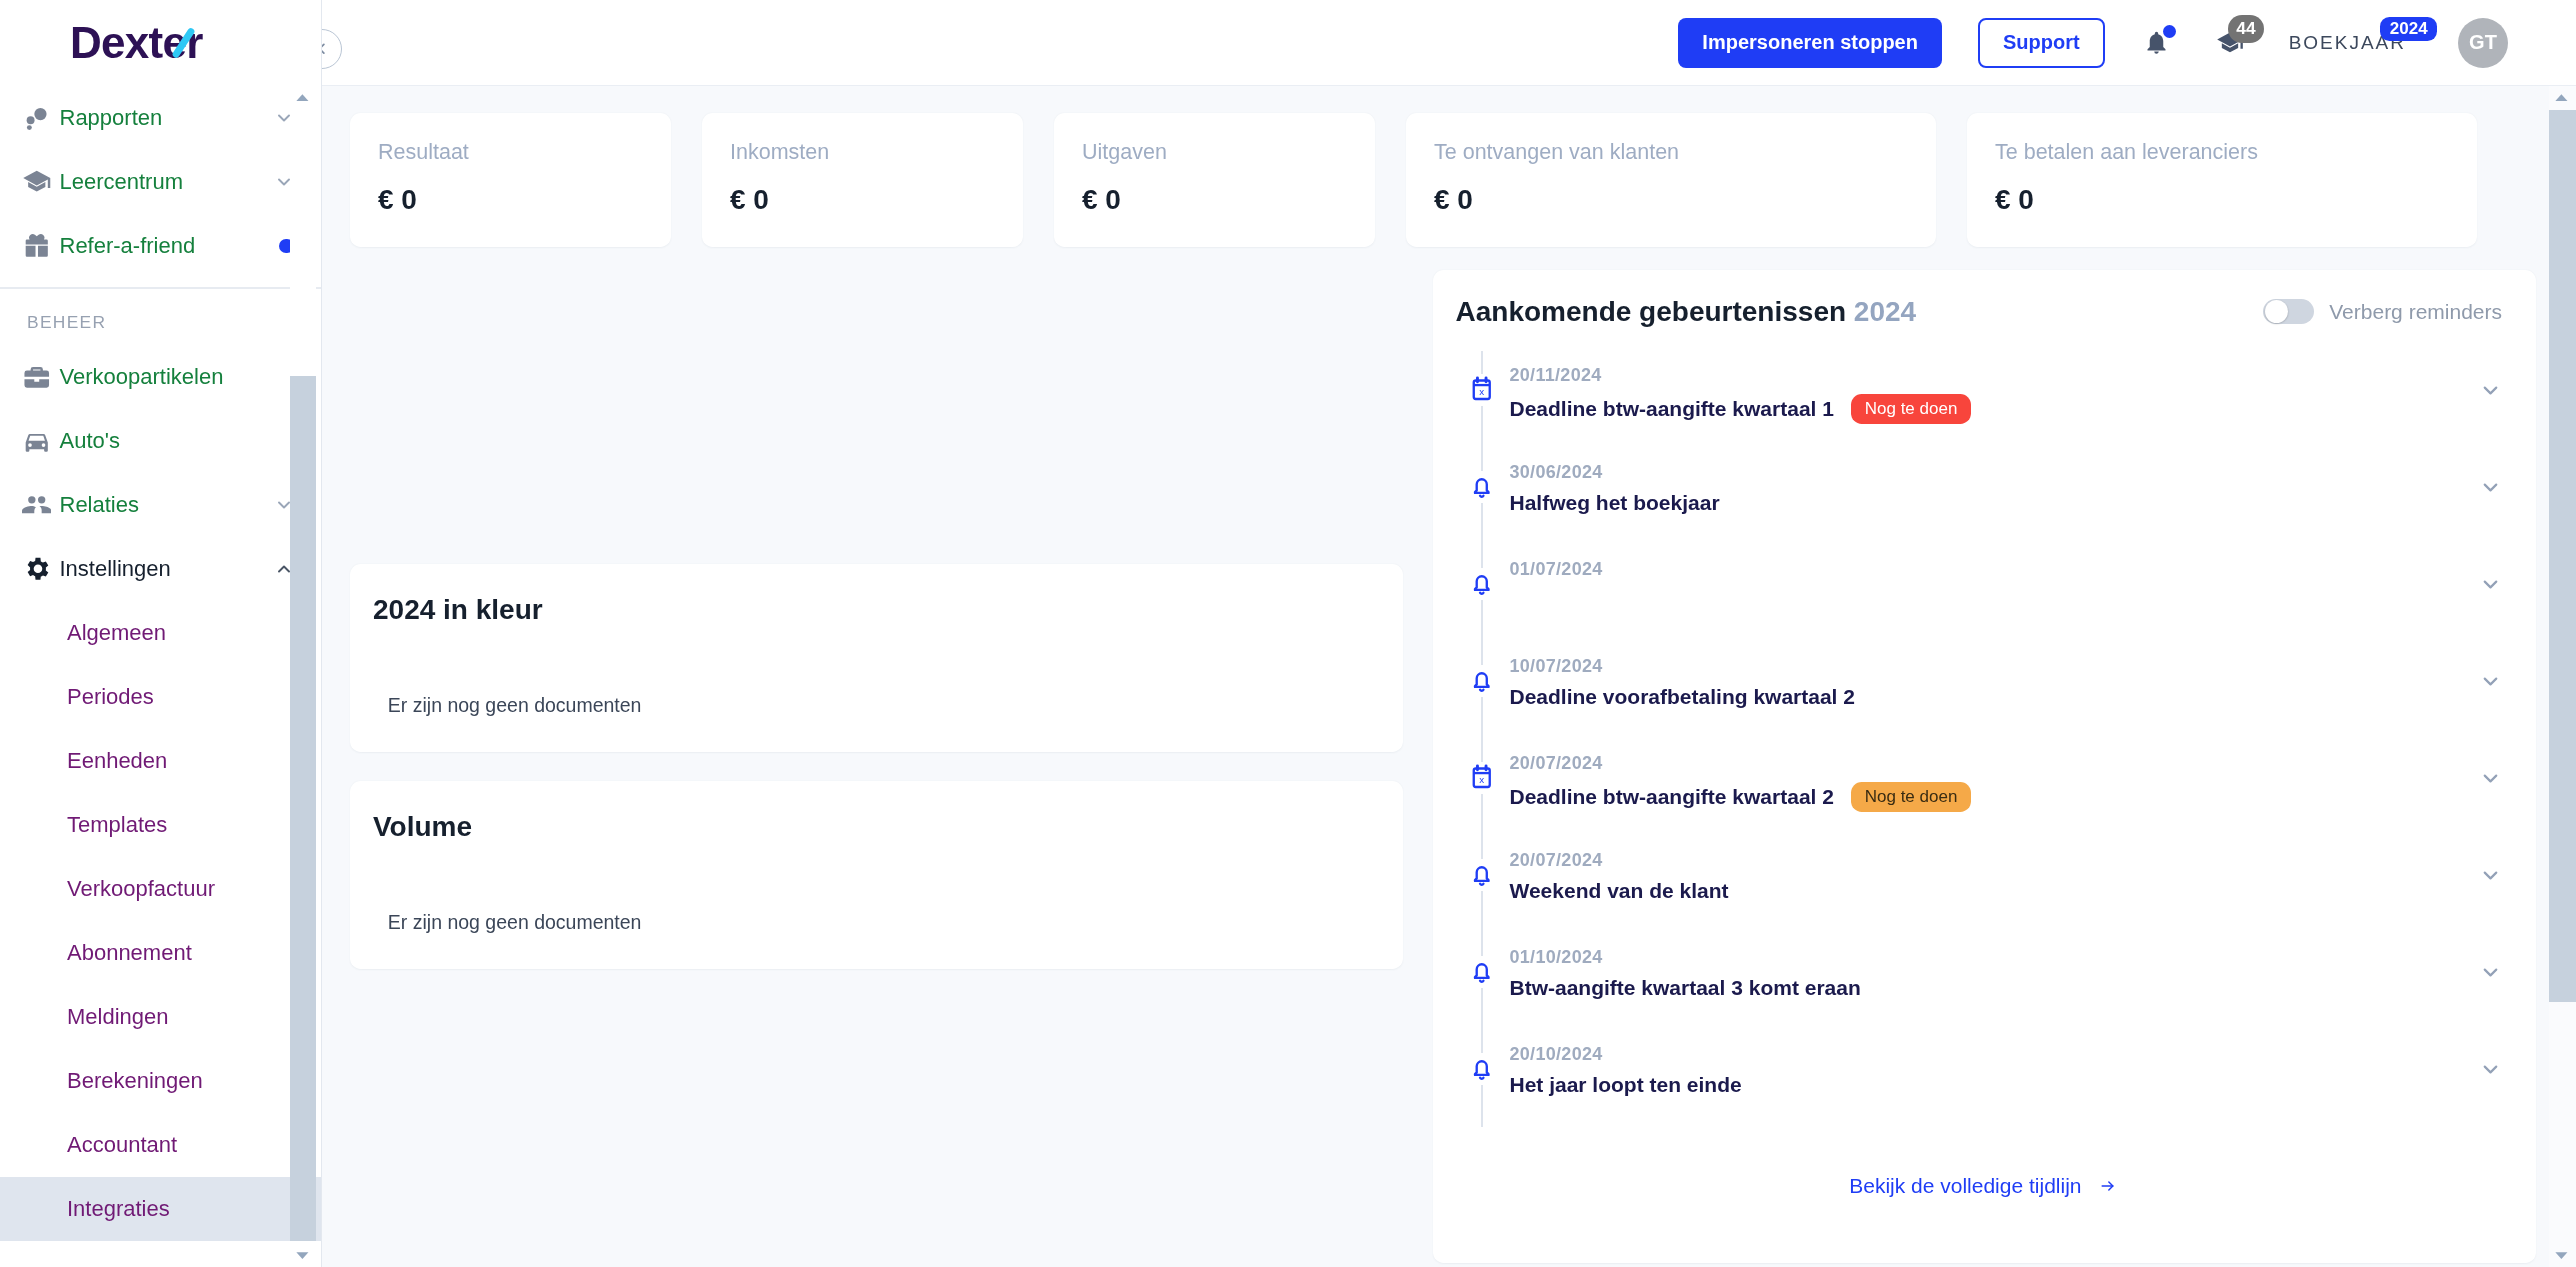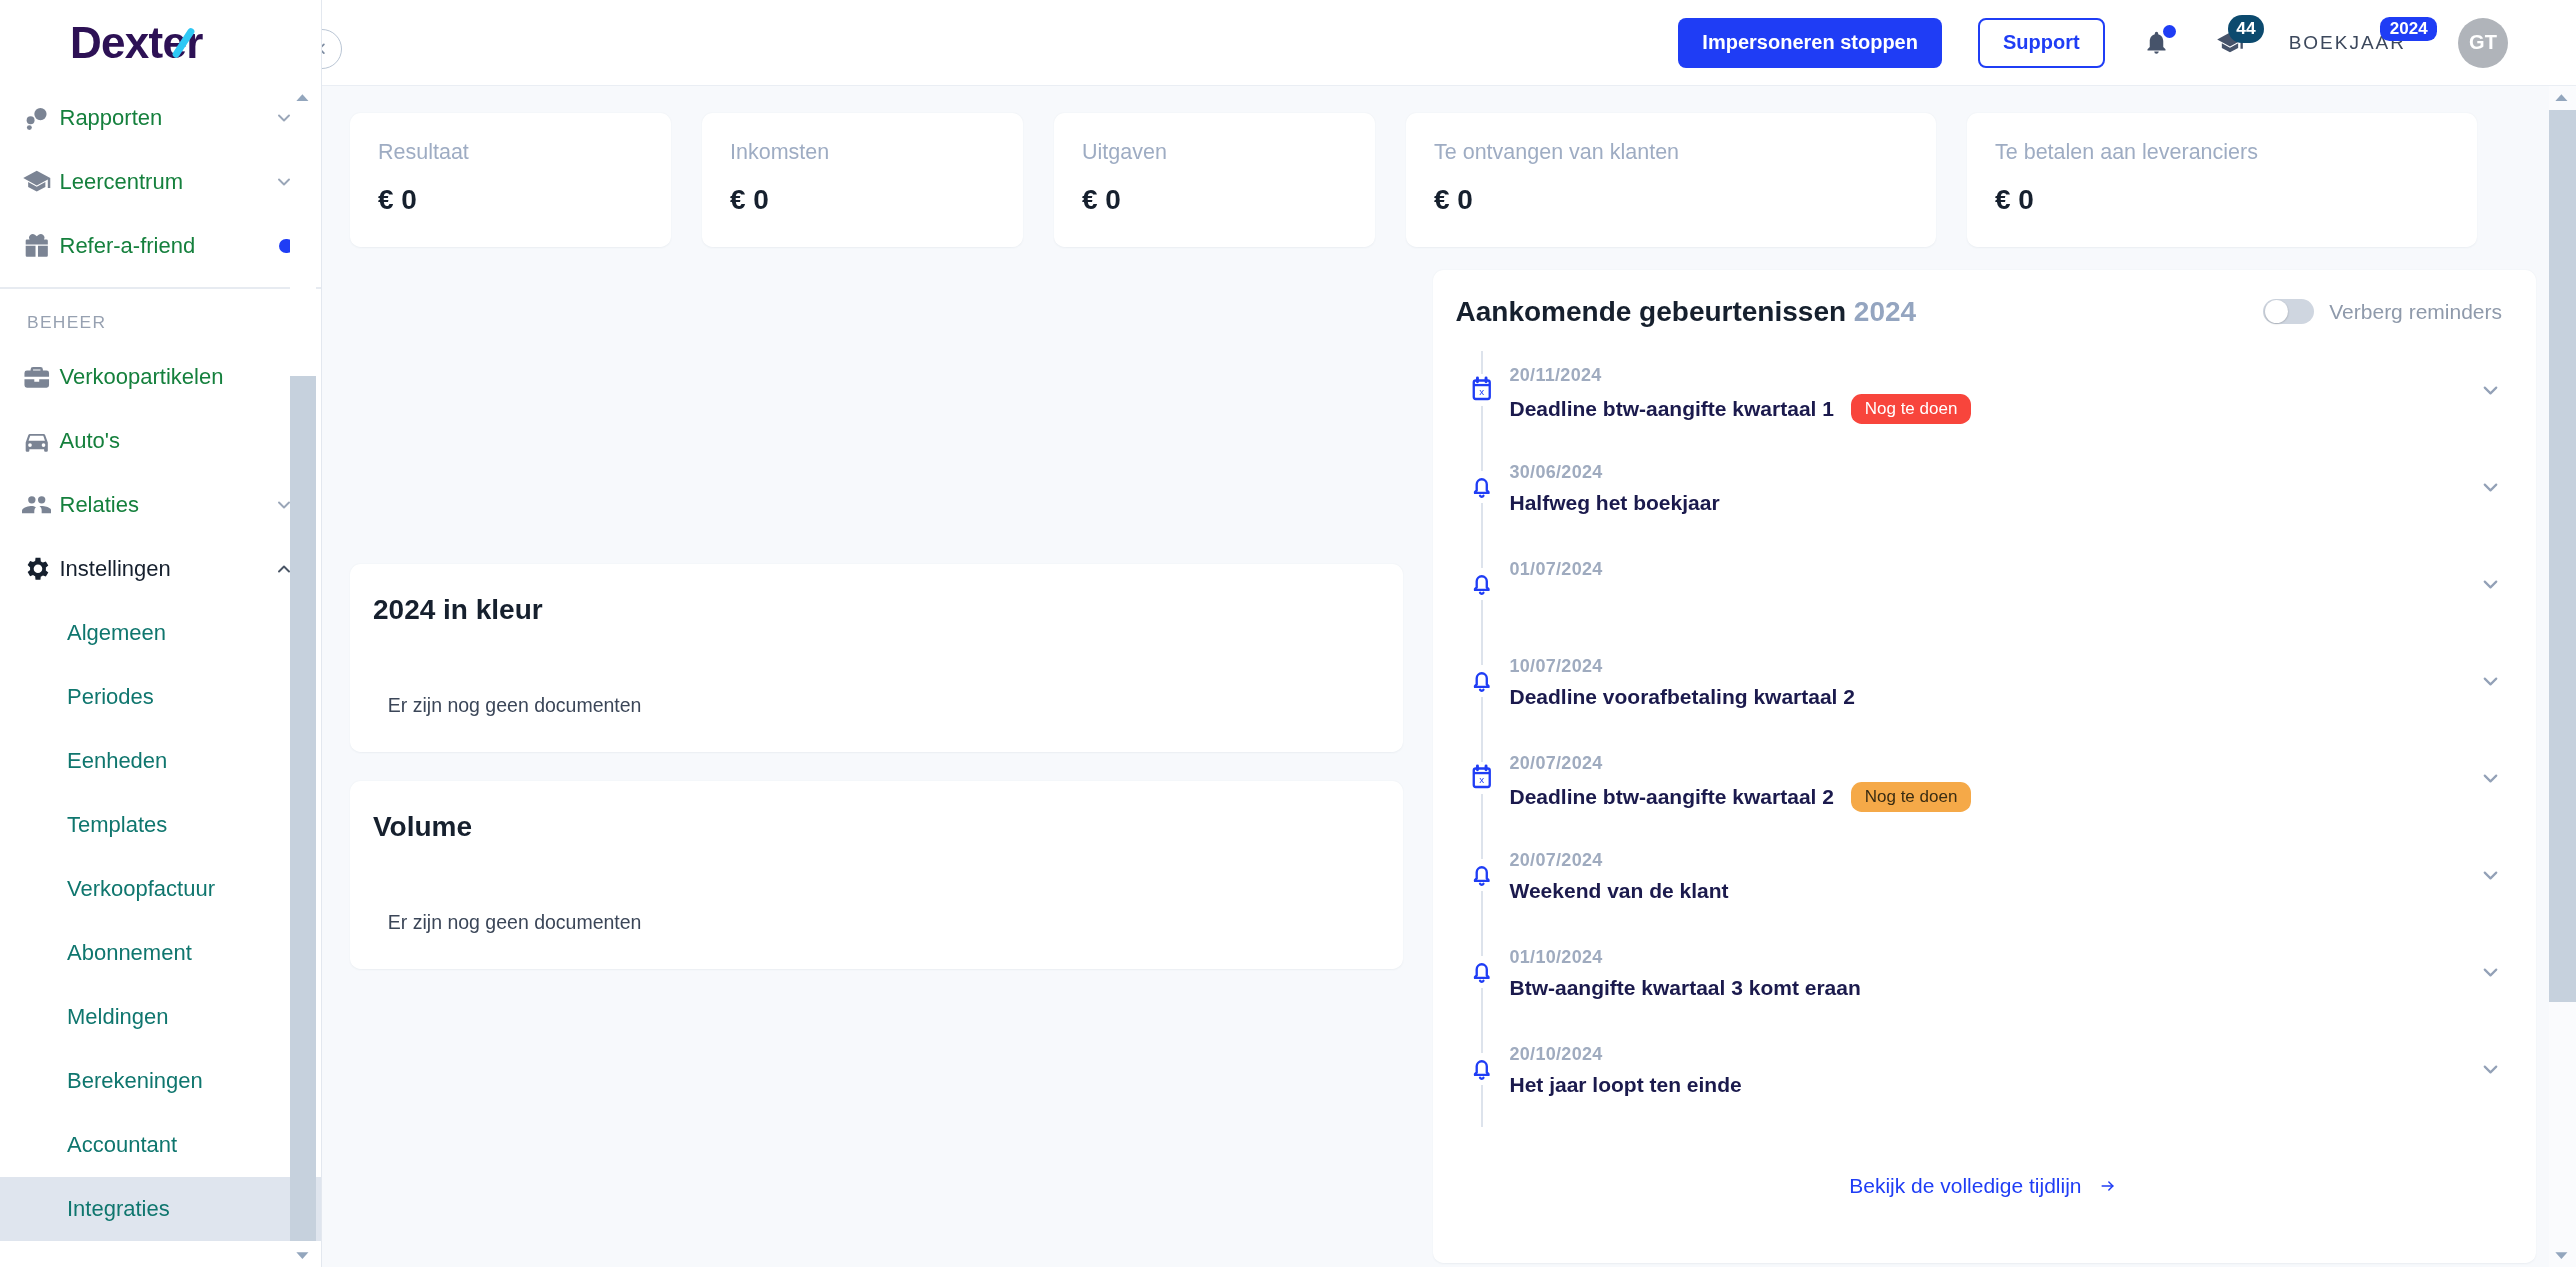--- a/index.html
+++ b/index.html
@@ -63,21 +63,21 @@
   .nav-sep { height: 1.3px; background: #e7ebf1; margin: 9.4px 0 0 0; }
   .nav-section {
     font-size: 17.4px; letter-spacing: 1.3px; color: #97a1b1;
     padding: 23px 0 12px 27px; font-weight: 400;
   }
 
   .sub-item {
     display: flex; align-items: center;
     height: 64px;
     padding-left: 67px;
-    font-size: 22px; color: #0f766e;
+    font-size: 22px; color: #701a75;
     cursor: pointer;
   }
   .sub-item.selected { background: #dfe5ee; }
 
   
   .sb-scrollbar {
     position: absolute; top: 86px; right: 5.4px; width: 25.5px; height: 1182px;
     background: #ffffff;
   }
   .sb-arrow { width: 25.5px; height: 24px; display: flex; align-items: center; justify-content: center; }
@@ -126,21 +126,21 @@
     display: flex; align-items: center; justify-content: center;
     color: #46536a; cursor: pointer;
   }
   .icon-btn .dot-blue {
     position: absolute; top: 3.4px; right: 1.3px;
     width: 13.4px; height: 13.4px; border-radius: 50%; background: #1f3df5;
   }
   .badge-count {
     position: absolute; top: -6.7px; right: -13.4px;
     min-width: 36px; height: 28px; padding: 0 8px;
-    background: #0c4a6e; color: #fff;
+    background: #737373; color: #fff;
     border-radius: 14px;
     font-size: 17.4px; font-weight: 700;
     display: flex; align-items: center; justify-content: center;
   }
   .boekjaar-wrap {
     margin-left: 38px; position: relative;
     display: flex; align-items: center; cursor: pointer;
   }
   .boekjaar-lbl {
     font-size: 19px; letter-spacing: 2px; color: #3c485c; font-weight: 400;

